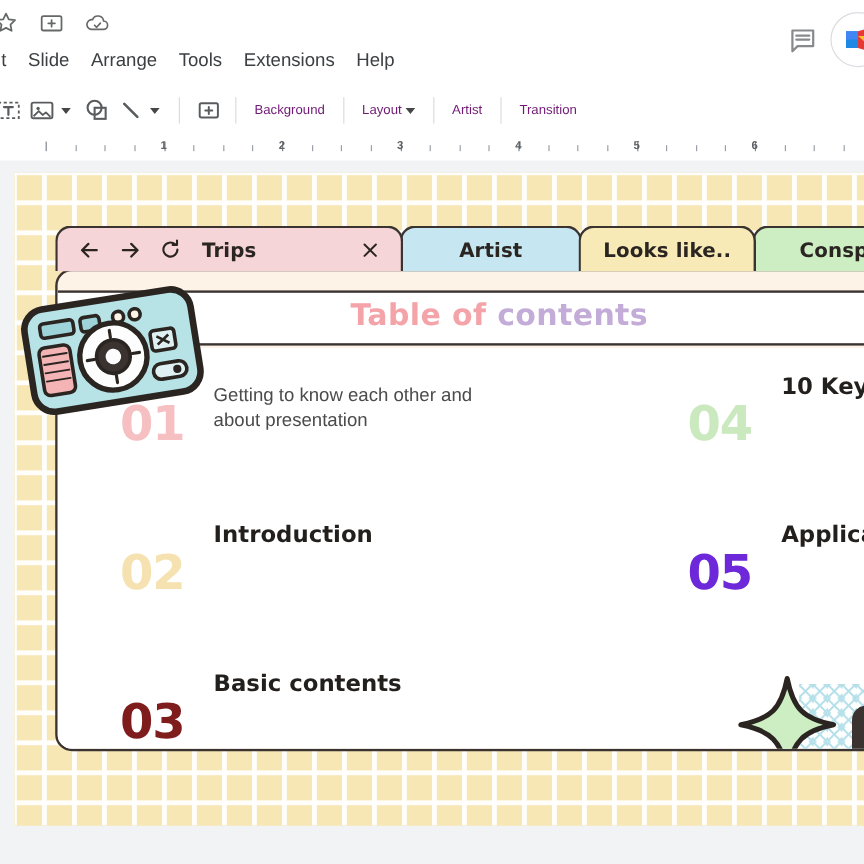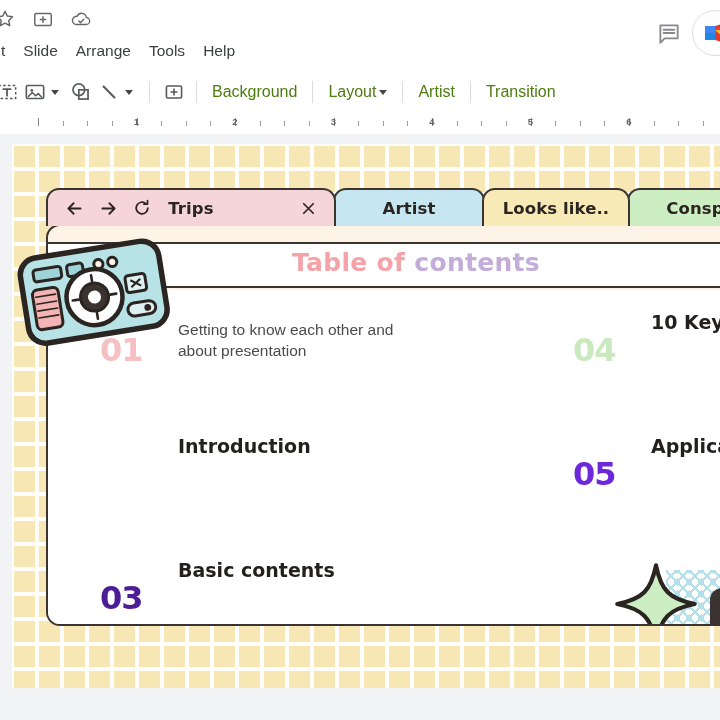--- a/index.html
+++ b/index.html
@@ -26,21 +26,21 @@
   .avatar-chip .meet{position:absolute;left:50%;top:50%;transform:translate(-50%,-50%);width:26px;height:22px;}
 
   
   .toolbar{position:absolute;left:0;top:72px;width:720px;height:40px;background:#fff;
     display:flex;align-items:center;}
   .tb-ic{width:26px;height:26px;margin-left:2px;opacity:.85;display:block;}
   .tb-grp{display:flex;align-items:center;}
   .caret{width:0;height:0;border-left:4px solid transparent;border-right:4px solid transparent;
     border-top:5px solid #444746;margin:0 7px 0 3px;}
   .tb-sep{width:1px;height:22px;background:#dadce0;margin:0 9px;}
-  .tb-txt{font-size:16px;color:#4d7c0f;padding:3px 6px;white-space:nowrap;}
+  .tb-txt{font-size:11px;color:#701a75;padding:3px 6px;white-space:nowrap;}
   .tb-txt.withcaret{display:flex;align-items:center;}
 
   
   .ruler{position:absolute;left:0;top:112px;width:720px;height:22px;background:#fff;
     border-bottom:1px solid #eceff1;}
   .ruler-track{position:absolute;left:8px;right:0;top:3px;height:16px;background:#fff;}
   .rk{position:absolute;top:6px;width:1px;height:5px;background:#9aa0a6;}
   .rk.major{top:3px;height:8px;background:#80868b;}
   .rn{position:absolute;top:1px;font-size:9.5px;color:#5f6368;transform:translateX(-50%);
     font-family:"Liberation Sans", sans-serif;font-weight:700;}
@@ -86,21 +86,21 @@
   .title .purple{color:#c3add8;}
   .page{position:absolute;left:0;top:64px;width:100%;bottom:0;background:#ffffff;}
 
   
   .toc{position:absolute;left:0;top:0;width:100%;height:100%;}
   .col{position:absolute;top:22px;width:330px;}
   .col.left{left:52px;}
   .col.right{left:525px;}
   .item{position:relative;height:124px;}
   .num{position:absolute;left:0;top:22px;font-family:"DejaVu Sans", sans-serif;font-weight:700;
-    font-size:32px;line-height:1;letter-spacing:-1px;}
+    font-size:40px;line-height:1;letter-spacing:-1px;}
   .itxt{position:absolute;left:78px;top:0;width:250px;}
   .ititle{font-family:"DejaVu Sans", sans-serif;font-weight:700;font-size:19px;color:#231f1d;
     line-height:1.15;white-space:nowrap;}
   .idesc{margin-top:8px;font-family:"Liberation Sans", sans-serif;font-size:15.5px;color:#4b4b4b;
     line-height:1.35;}
 
   
   .camera{position:absolute;left:8px;top:100px;width:140px;height:96px;transform:rotate(-9deg);z-index:9;}
   .sparkle{position:absolute;left:598px;top:578px;width:84px;height:84px;z-index:8;}
   .zigzag{position:absolute;left:650px;top:585px;width:86px;height:86px;
@@ -135,20 +135,21 @@
             <path d="M9.6 14.2l1.9 1.9 3.4-3.8" fill="none" stroke="#444746" stroke-width="1.5" stroke-linecap="round" stroke-linejoin="round"></path>
           </svg>
       </span>
     </div>
 
     <div class="menus">
       <div class="menu-item">t</div>
       <div class="menu-item">Slide</div>
       <div class="menu-item">Arrange</div>
       <div class="menu-item">Tools</div>
+      <div class="menu-item">Extensions</div>
       <div class="menu-item">Help</div>
     </div>
 
     <div class="top-right">
       <span class="comment-ic">
         <svg viewBox="0 0 24 24" width="26" height="26">
             <path d="M4 5h16v12H8l-4 4z" fill="none" stroke="#5f6368" stroke-width="1.7" stroke-linejoin="round"></path>
             <path d="M7 9h10M7 12h10" stroke="#5f6368" stroke-width="1.7" stroke-linecap="round"></path>
           </svg>
       </span>
@@ -308,27 +309,28 @@
             <div class="toc">
 
               <div class="col left">
                 <div class="item">
                   <div class="num" style="color:#f6bfc2">01</div>
                   <div class="itxt">
                     <div class="idesc">Getting to know each other and about presentation</div>
                   </div>
                 </div>
                 <div class="item">
+                  <div class="num" style="color:#f6e2b0">02</div>
                   <div class="itxt">
                     <div class="ititle">Introduction</div>
                     <div class="idesc"></div>
                   </div>
                 </div>
                 <div class="item">
-                  <div class="num" style="color:#4c1d95">03</div>
+                  <div class="num" style="color:#7f1d1d">03</div>
                   <div class="itxt">
                     <div class="ititle">Basic contents</div>
                     <div class="idesc"></div>
                   </div>
                 </div>
               </div>
 
               <div class="col right">
                 <div class="item">
                   <div class="num" style="color:#cbe9bf">04</div>

